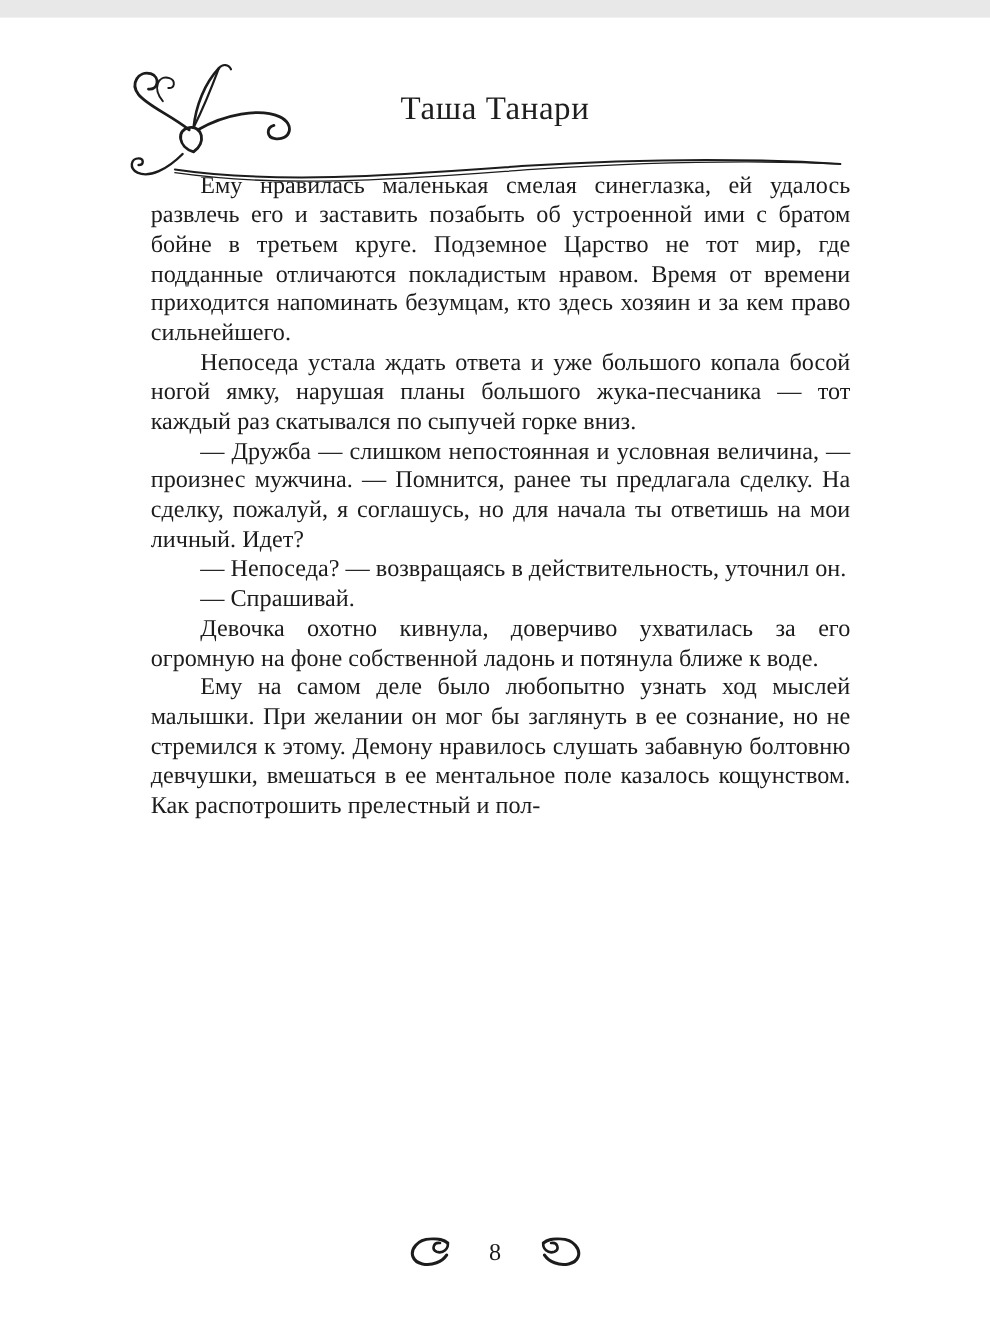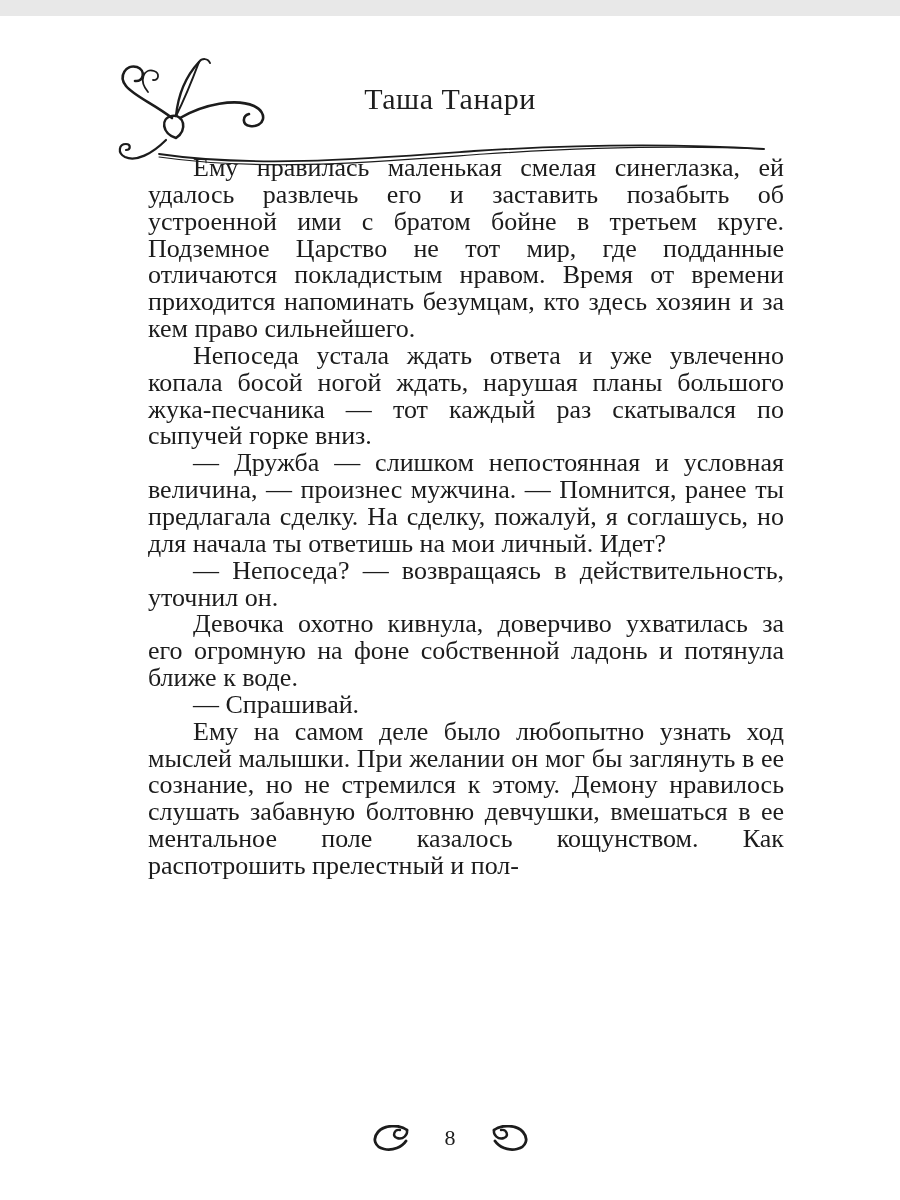--- a/index.html
+++ b/index.html
@@ -15,22 +15,22 @@
   
   .header{position:absolute;top:0;left:0;width:900px;height:150px;}
   .flourish{position:absolute;top:40px;left:104px;width:680px;height:120px;}
   .author{
     position:absolute;top:66px;left:0;width:900px;
     text-align:center;font-size:30px;letter-spacing:.5px;
     color:#1e1e1e;
   }
   
   .body-text{
-    position:absolute;top:139px;left:148px;width:636px;
-    font-size:26px;line-height:26.85px;
+    position:absolute;top:139px;left:137px;width:636px;
+    font-size:22px;line-height:26.85px;
     text-align:justify;
   }
   .para{margin:0;text-indent:45px;}
   
   .footer{
     position:absolute;top:1102px;left:0;width:900px;height:40px;
     display:flex;justify-content:center;align-items:center;gap:34px;
   }
   .swash{width:40px;height:27px;flex:0 0 auto;}
   .swash.right{transform:scaleX(-1);}
@@ -59,25 +59,25 @@
 
       <path d="M76,62 C100,48 132,42 150,50 C165,57 160,72 146,70 C138,69 138,60 145,58" stroke-width="2.6"></path>
 
       <path d="M62,84 C48,98 32,106 21,101 C13,97 15,88 22,88 C27,88 27,94 22,94" stroke-width="2.2"></path>
     </svg>
     <div class="author">Таша Танари</div>
   </header>
 
   <main class="body-text">
       <p class="para">Ему нравилась маленькая смелая синеглазка, ей удалось развлечь его и заставить позабыть об устроенной ими с братом бойне в третьем круге. Подземное Царство не тот мир, где подданные отличаются покладистым нравом. Время от времени приходится напоминать безумцам, кто здесь хозяин и за кем право сильнейшего.</p>
-      <p class="para">Непоседа устала ждать ответа и уже увлеченно копала босой ногой ждать, нарушая планы большого жука-песчаника — тот каждый раз скатывался по сыпучей горке вниз.</p>
+      <p class="para">Непоседа устала ждать ответа и уже большого копала босой ногой ямку, нарушая планы большого жука-песчаника — тот каждый раз скатывался по сыпучей горке вниз.</p>
       <p class="para">— Дружба — слишком непостоянная и условная величина, — произнес мужчина. — Помнится, ранее ты предлагала сделку. На сделку, пожалуй, я соглашусь, но для начала ты ответишь на мои личный. Идет?</p>
       <p class="para">— Непоседа? — возвращаясь в действительность, уточнил он.</p>
+      <p class="para">— Спрашивай.</p>
       <p class="para">Девочка охотно кивнула, доверчиво ухватилась за его огромную на фоне собственной ладонь и потянула ближе к воде.</p>
-      <p class="para">— Спрашивай.</p>
       <p class="para">Ему на самом деле было любопытно узнать ход мыслей малышки. При желании он мог бы заглянуть в ее сознание, но не стремился к этому. Демону нравилось слушать забавную болтовню девчушки, вмешаться в ее ментальное поле казалось кощунством. Как распотрошить прелестный и пол-</p>
     </main>
 
   <footer class="footer">
     <svg class="swash" viewBox="0 0 40 27" aria-hidden="true">
       <path d="M36,5 C28,-1 13,0 7,7 C1,14 4,22 13,24 C22,26 31,22 35,16" stroke-width="2.8"></path>
       <path d="M36,5 C37,10 32,15 26,13 C21,11 23,4 29,5" stroke-width="2.4"></path>
     </svg>
     <div class="pagenum">8</div>
     <svg class="swash right" viewBox="0 0 40 27" aria-hidden="true">

